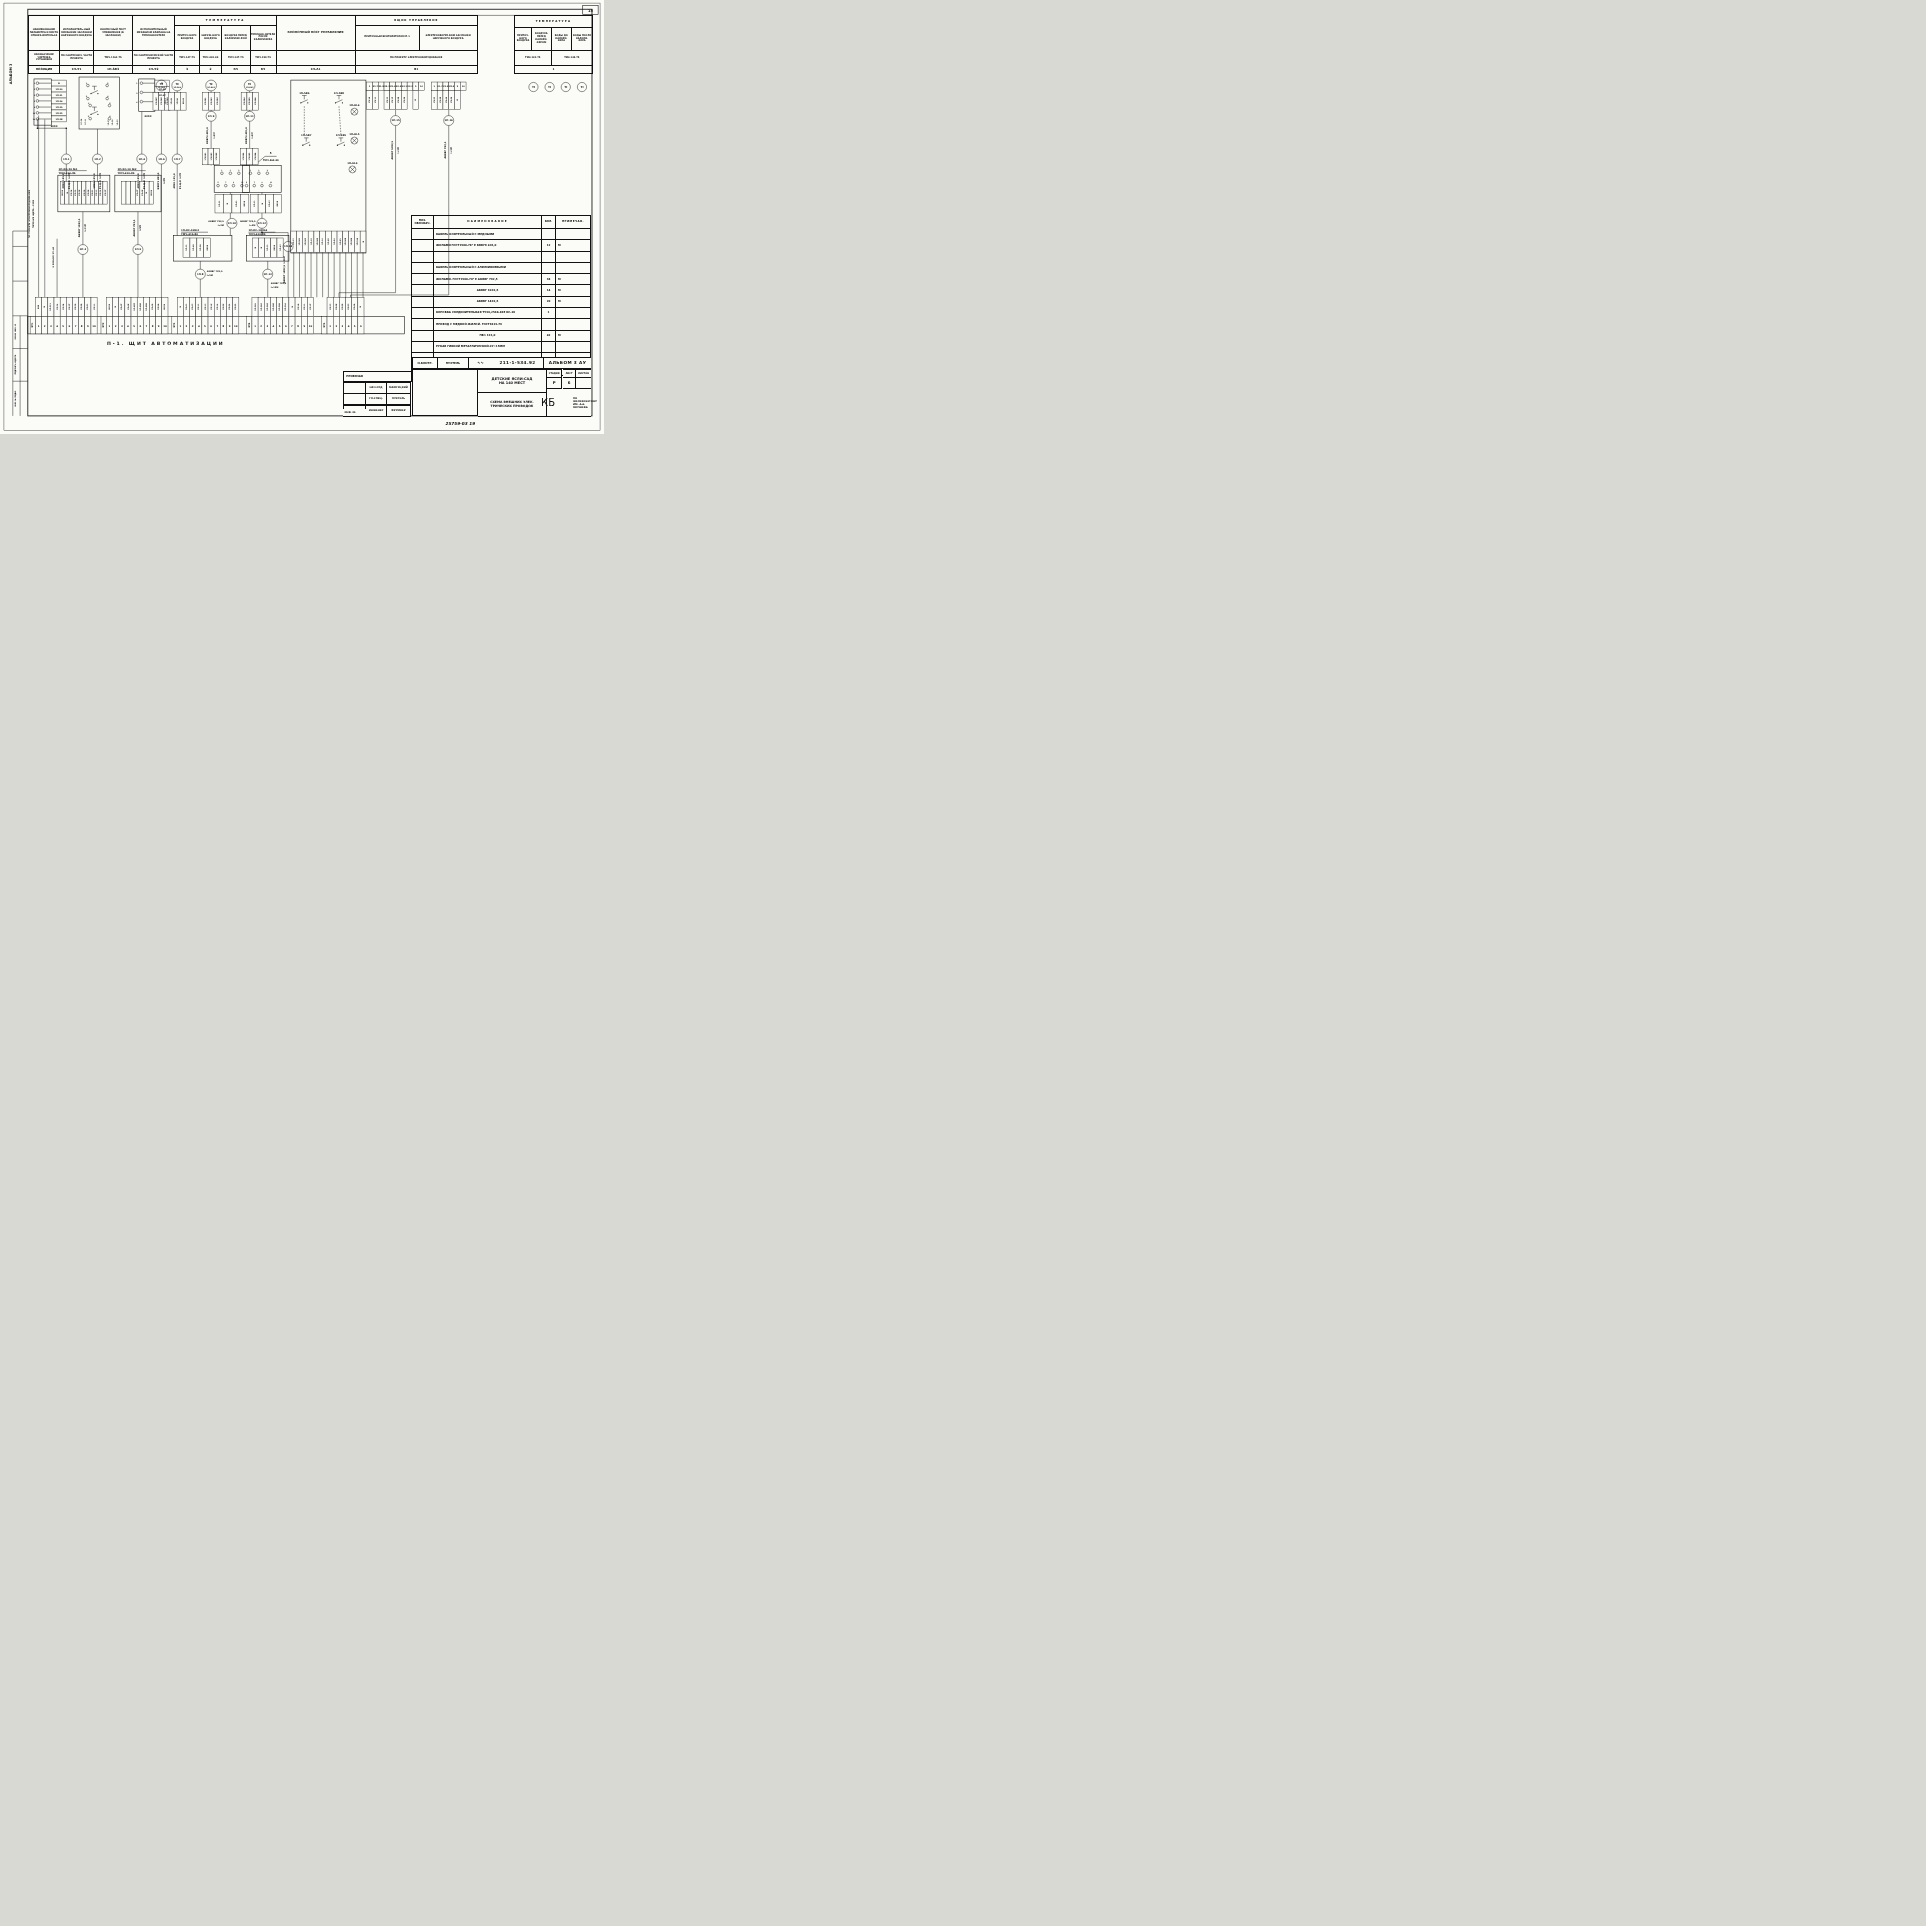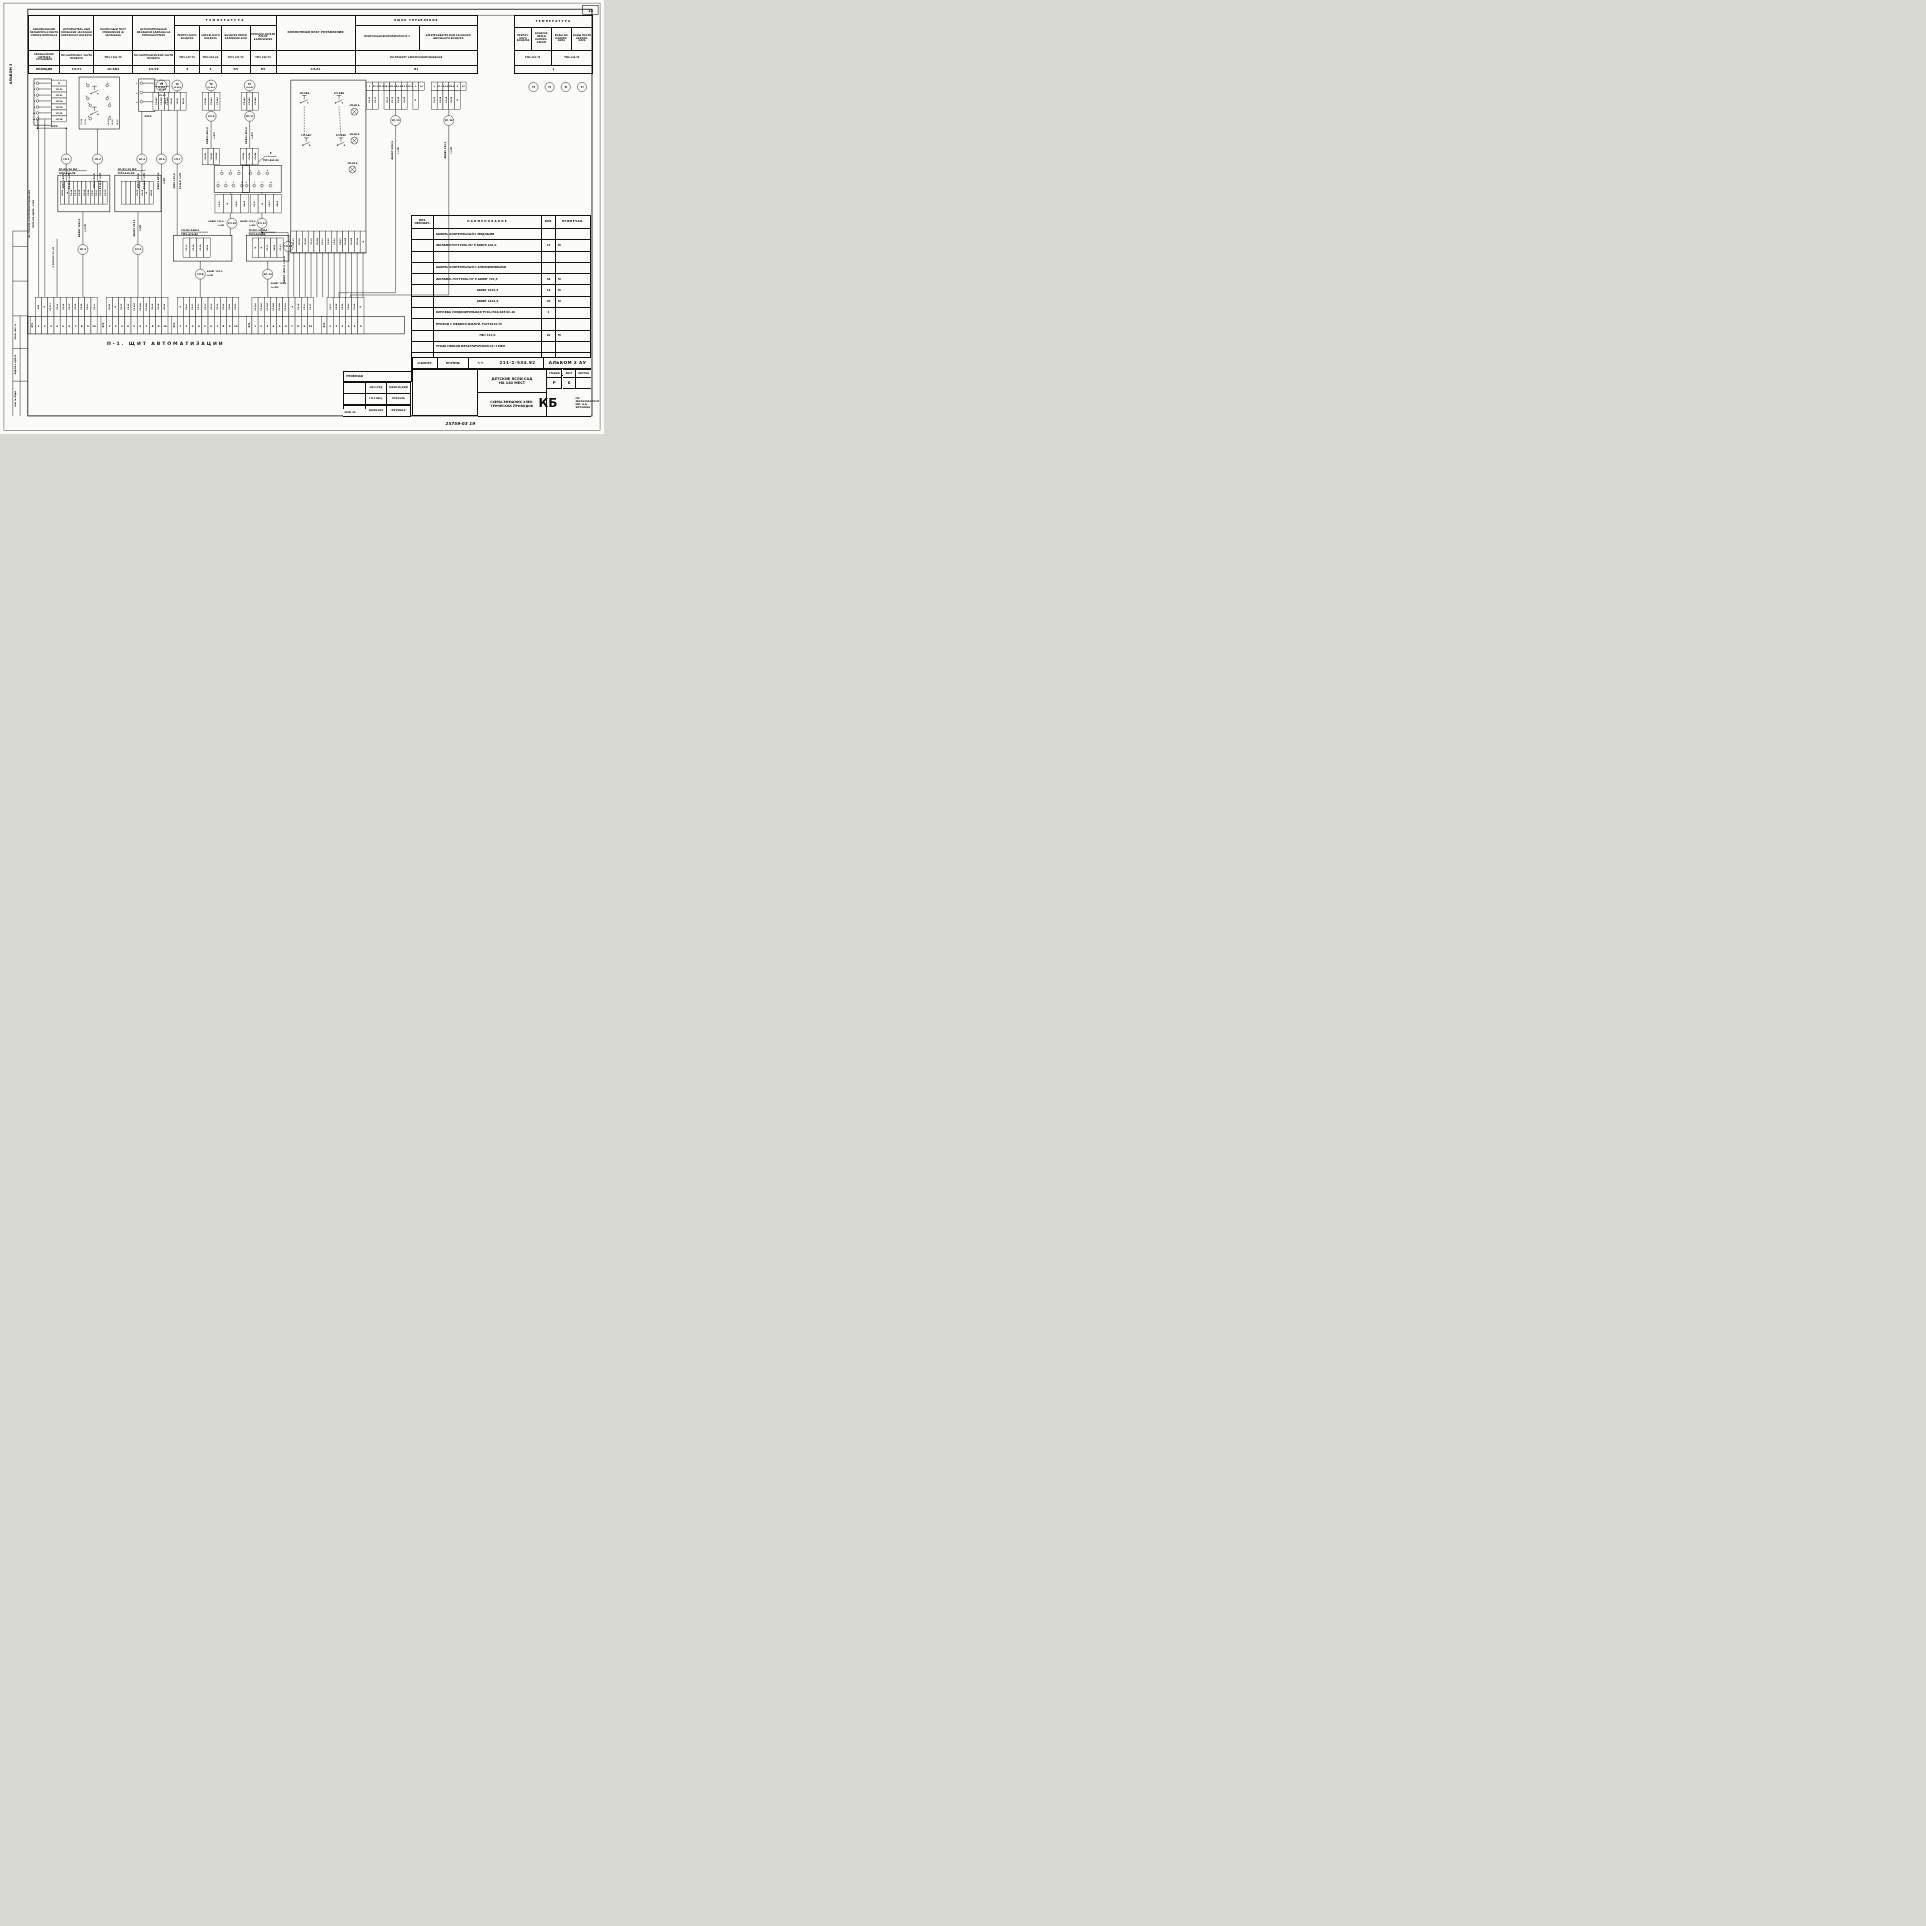--- a/index.html
+++ b/index.html
@@ -973,21 +973,21 @@
     <div>СХЕМА ВНЕШНИХ ЭЛЕК-</div>
     <div>ТРИЧЕСКИХ ПРОВОДОК</div>
   </div>
   <div class="abs noL" style="left:204px;top:12.3px;width:15.4px;height:8.5px;font-size:2.3px;">СТАДИЯ</div>
   <div class="abs noL" style="left:220px;top:12.3px;width:13px;height:8.5px;font-size:2.3px;">ЛИСТ</div>
   <div class="abs noL" style="left:233px;top:12.3px;width:15px;height:8.5px;font-size:2.3px;border-right:none;">ЛИСТОВ</div>
   <div class="abs noL" style="left:204px;top:21px;width:15.4px;height:10.8px;border-top:none;font-size:3.9px;">Р</div>
   <div class="abs noL" style="left:220px;top:21px;width:13px;height:10.8px;border-top:none;font-size:3.9px;">6</div>
   <div class="abs noL" style="left:233px;top:21px;width:15px;height:10.8px;border-top:none;border-right:none;"></div>
   <div class="abs noL" style="left:204px;top:32px;width:44px;height:28px;border-top:none;border-right:none;">
-    <span style="font-size:12px;font-weight:700;margin-right:18px;">КБ</span>
+    <span style="font-size:10px;font-weight:400;margin-right:18px;">КБ</span>
     <span style="font-size:2.5px;display:inline-block;text-align:left;">
       <div>ПО ЖЕЛЕЗОБЕТОНУ</div>
       <div>ИМ. А.А. ЯКУШЕВА</div>
     </span>
   </div>
 </div>
 
 </div>
 
 

